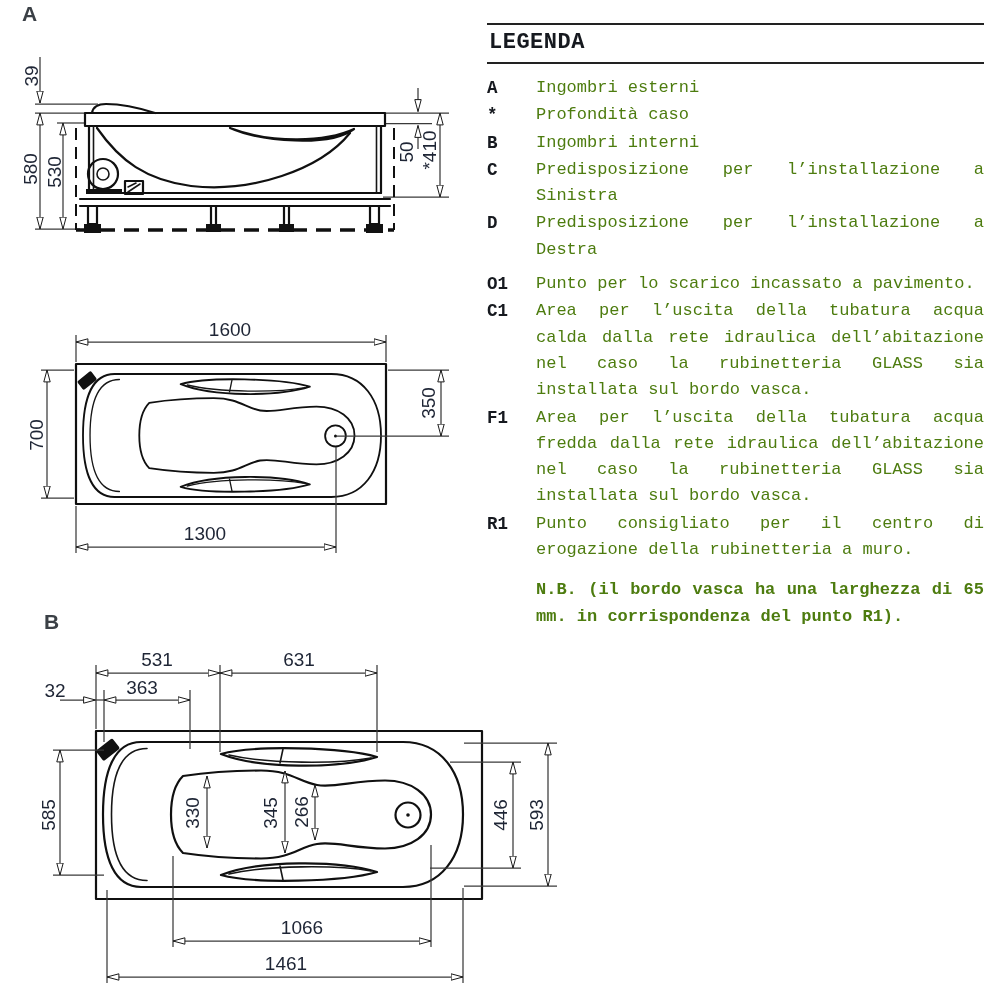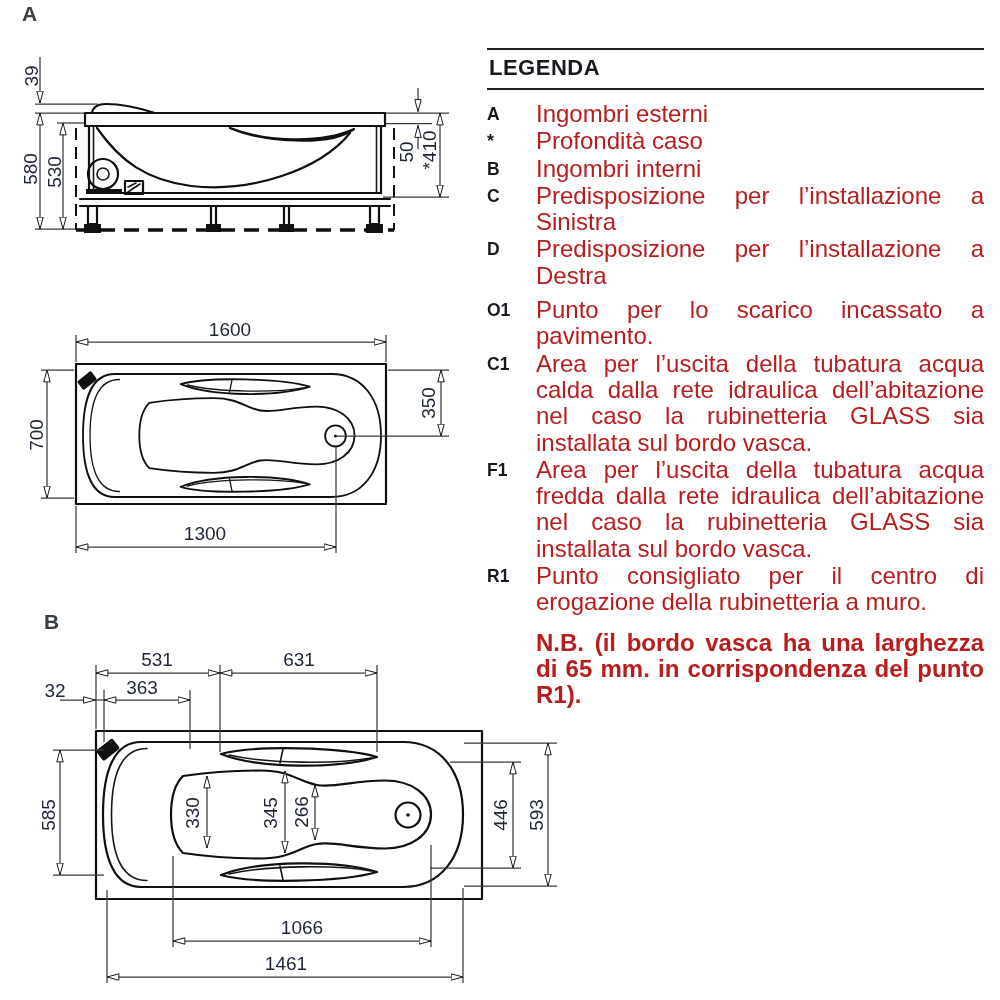--- a/index.html
+++ b/index.html
@@ -17,27 +17,27 @@
 
   .dw{stroke:#101010;stroke-width:2.2;fill:none;stroke-linecap:round;stroke-linejoin:round;}
   .dw2{stroke:#161616;stroke-width:1.6;fill:none;stroke-linecap:round;}
   .dl{stroke:#3a3a3a;stroke-width:1.25;fill:none;}
   .dashed{stroke:#101010;stroke-width:2;fill:none;stroke-dasharray:12 7;}
   .dashed-heavy{stroke:#101010;stroke-width:3.4;fill:none;stroke-dasharray:15 9;}
   .dt{font-family:"Liberation Sans",sans-serif;font-size:19px;fill:#1e2535;}
   .fillb{fill:#111;stroke:none;}
 
   
-  .legend{position:absolute;left:487px;top:48px;width:497px;}
+  .legend{position:absolute;left:487px;top:23px;width:497px;font-family:Liberation Mono, monospace;}
   .legend .l-head{border-top:2.5px solid #222;border-bottom:2.5px solid #222;padding:5px 0 7px 2px;}
   .legend .l-title{font-size:22px;font-weight:bold;letter-spacing:.5px;color:#16191f;}
   .legend .l-rows{padding-top:11px;}
   .l-row{display:flex;margin-bottom:1px;}
   .l-key{flex:0 0 49px;font-weight:bold;font-size:17.5px;line-height:26.3px;color:#16191f;}
-  .l-body{flex:1;font-size:24px;line-height:26.3px;text-align:justify;color:#b91c1c;width:440px;}
+  .l-body{flex:1;font-size:17px;line-height:26.3px;text-align:justify;color:#4d7c0f;width:440px;}
   .l-gap{height:7px;}
   .l-note{font-weight:bold;margin-top:14px;}
 </style>
 </head>
 <body>
 
 <div id="label-a" class="section-label">A</div>
 <div id="label-b" class="section-label">B</div>
 
 <svg id="drawing-svg" viewBox="0 0 1000 1000" xmlns="http://www.w3.org/2000/svg">

